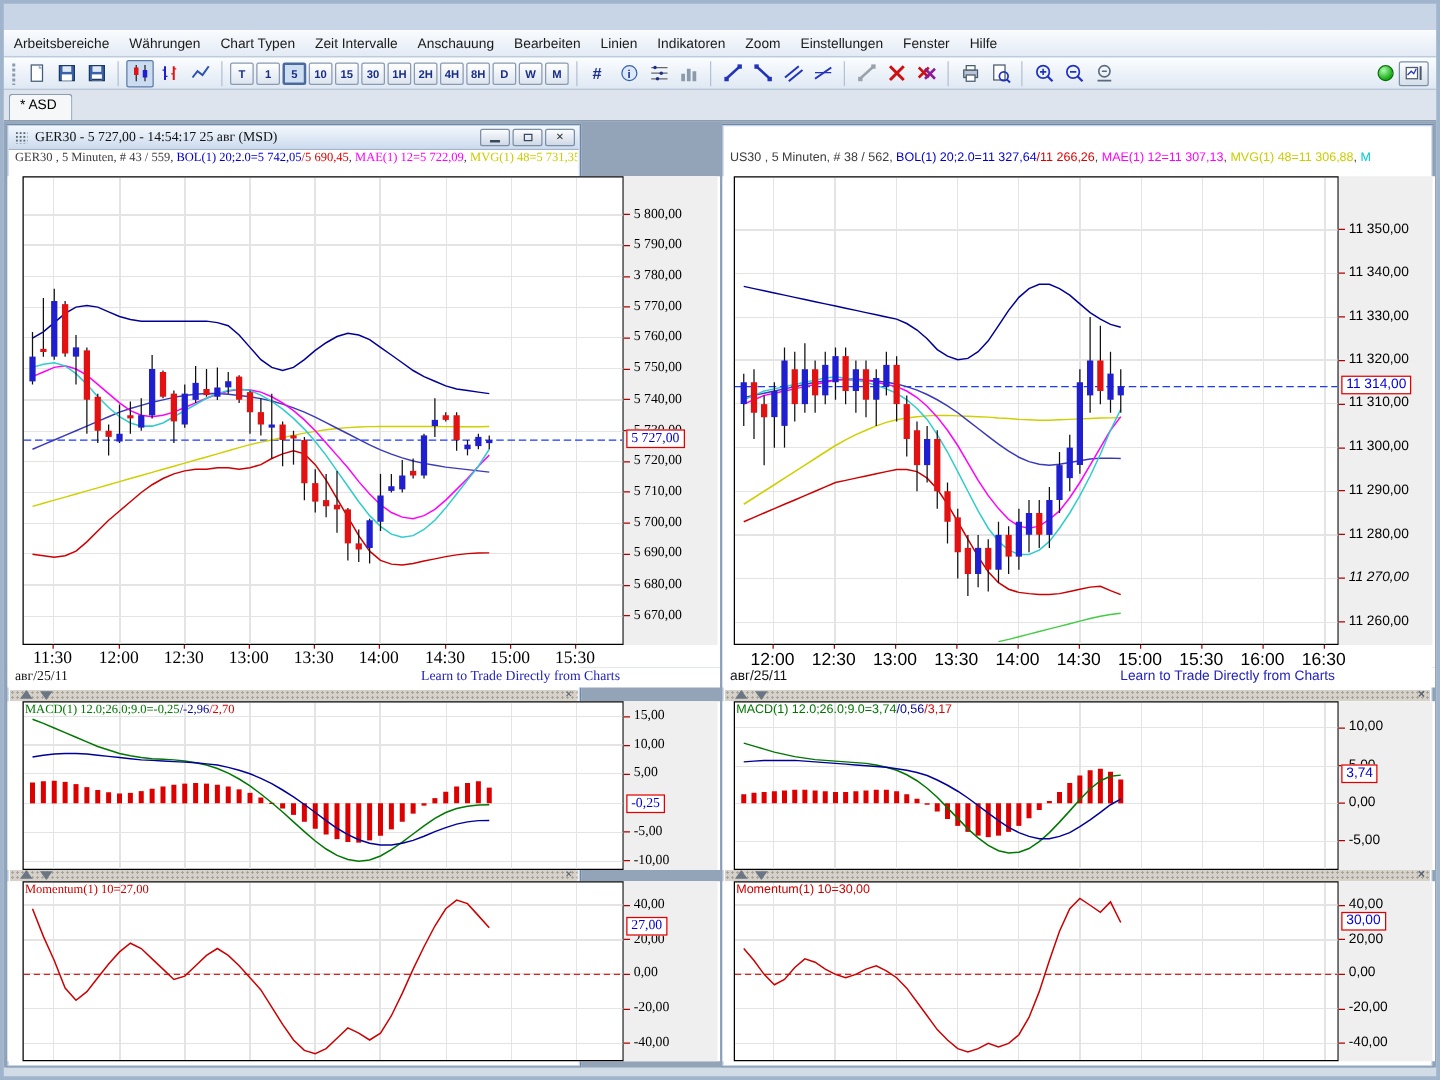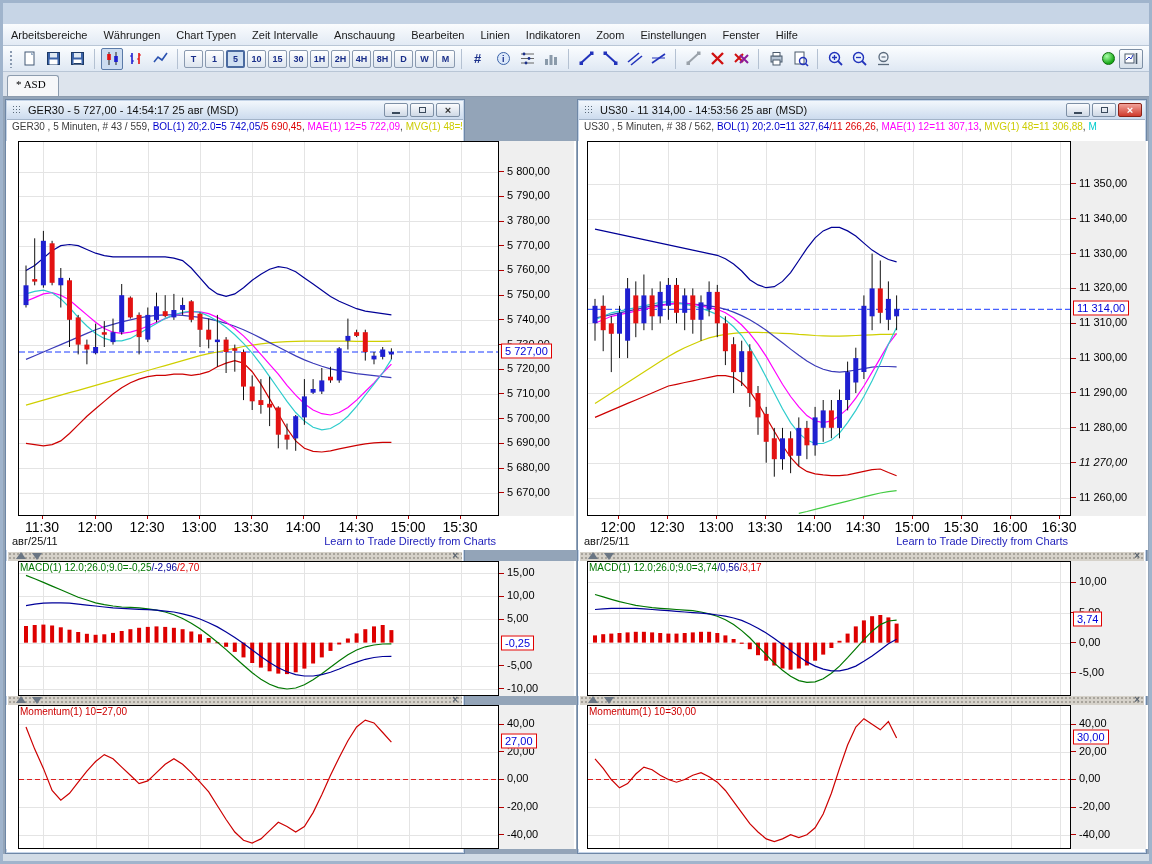--- a/index.html
+++ b/index.html
@@ -40,21 +40,21 @@
   .tf.active { border:2px solid #4a6aa0; background:#cfdff2; }
   .tsep { width:1px; height:20px; background:#b4c1d2; margin:0 5px; }
   .tb-right { margin-left:auto; display:flex; align-items:center; gap:4px; padding-right:6px; }
   .statusdot { width:13px; height:13px; border-radius:50%;
     background:radial-gradient(circle at 35% 30%, #aaffaa, #17a817 70%); border:1px solid #0c6c0c; }
   .pinbtn { width:24px; height:20px; border:1px solid #7d8fa5; border-radius:2px;
     background:linear-gradient(#fbfcfe,#d5dfe9); display:flex; align-items:center; justify-content:center; }
 
   .tabstrip { position:absolute; left:0; top:69px; right:0; height:25px; background:#dde4ed; border-bottom:1px solid #8d9cae; }
   .tab { position:absolute; left:4px; bottom:0; height:21px; padding:2px 12px 0 8px; background:#f6f7f9;
-    border:1px solid #8d9cae; border-bottom:none; border-radius:3px 3px 0 0; font-size:11px; cursor:pointer;font-family:Liberation Serif, serif; }
+    border:1px solid #8d9cae; border-bottom:none; border-radius:3px 3px 0 0; font-size:11px; cursor:pointer; }
 
   .workspace { position:absolute; left:0; top:94px; right:0; bottom:0; background:#93a4b8; }
   .ws-bottom { position:absolute; left:0; right:0; bottom:0; height:7px; background:#d2dce6; }
 
   
   .child { position:absolute; top:2px; height:755px; background:#fff; border:1px solid #6e87a6;
     box-shadow:inset 0 0 0 1px #c4d4e8; }
   .c-tb { position:absolute; left:1px; right:1px; top:1px; height:19px;
     background:linear-gradient(#f2f7fc,#ccdbee); border-bottom:1px solid #a3b4c9;
     display:flex; align-items:center; padding:0 3px; }
@@ -347,21 +347,21 @@
       </span>
   </div>
 
   <div class="tabstrip">
     <span class="tab">* ASD</span>
   </div>
 
   <div class="workspace">
     <div class="ws-bottom"></div>
     <div id="children">
-        <section class="child" style="left: 2px; width: 460px;">
+        <section class="child" style="left: 2px; width: 460px; font-family: Liberation Serif, serif;">
     <header class="c-tb">
       <span class="dotgrid" style="width:10px;height:10px;"></span>
       <span class="t-text">GER30 - 5 727,00 - 14:54:17  25 авг (MSD)</span>
       <span class="c-btns">
         <span class="cb">
                 <span class="bar"></span>
               </span>
         <span class="cb">
                 <span class="sq"></span>
               </span>
@@ -680,33 +680,20 @@
               <span class="ytick" style="top: 102px;"></span>
               <span class="ylab" style="top: 101px;">-20,00</span>
               <span class="ytick" style="top: 129px;"></span>
               <span class="ylab" style="top: 129px;">-40,00</span>
               <span class="ybox" style="top: 36px;">27,00</span>
             </div>
       <div class="inlabel" style="color: rgb(204, 0, 0); left: 14px;">Momentum(1) 10=27,00</div>
     </div>
   </section>
         <section class="child" style="left: 574px; width: 570px;">
-    <header class="c-tb">
-      <span class="dotgrid" style="width:10px;height:10px;"></span>
-      <span class="t-text">US30 - 11 314,00 - 14:53:56  25 авг (MSD)</span>
-      <span class="c-btns">
-        <span class="cb">
-                <span class="bar"></span>
-              </span>
-        <span class="cb">
-                <span class="sq"></span>
-              </span>
-        <span class="cb close red"></span>
-      </span>
-    </header>
     <div class="c-header"><span style="color: rgb(60, 60, 60);">US30 , 5 Minuten, # 38 / 562, </span><span style="color: rgb(0, 0, 204);">BOL(1) 20;2.0=11 327,64</span><span style="color: rgb(221, 0, 0);">/11 266,26</span><span style="color: rgb(60, 60, 60);">, </span><span style="color: rgb(255, 0, 255);">MAE(1) 12=11 307,13</span><span style="color: rgb(60, 60, 60);">, </span><span style="color: rgb(204, 204, 0);">MVG(1) 48=11 306,88</span><span style="color: rgb(60, 60, 60);">, </span><span style="color: rgb(0, 204, 204);">M</span></div>
 
     <div class="panel p-main" style="left: 0px; top: 41px; width: 570px; height: 375px;">
       <div class="plotbox" style="left: 9px; width: 484px; height: 375px;">
               <svg width="482" height="373">
                 <g shape-rendering="crispEdges" stroke="#e4e4e4" stroke-width="1">
                   <line x1="0" y1="42" x2="482" y2="42"></line>
                   <line x1="0" y1="77" x2="482" y2="77"></line>
                   <line x1="0" y1="112" x2="482" y2="112"></line>
                   <line x1="0" y1="146" x2="482" y2="146"></line>

